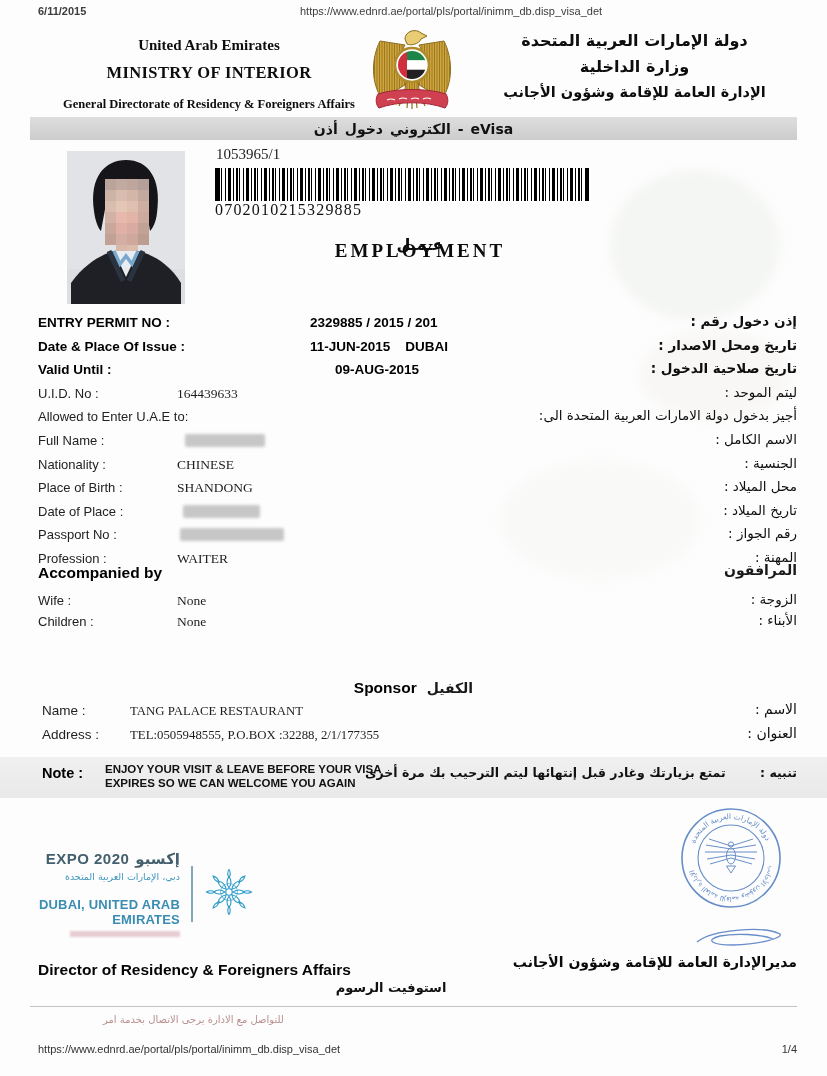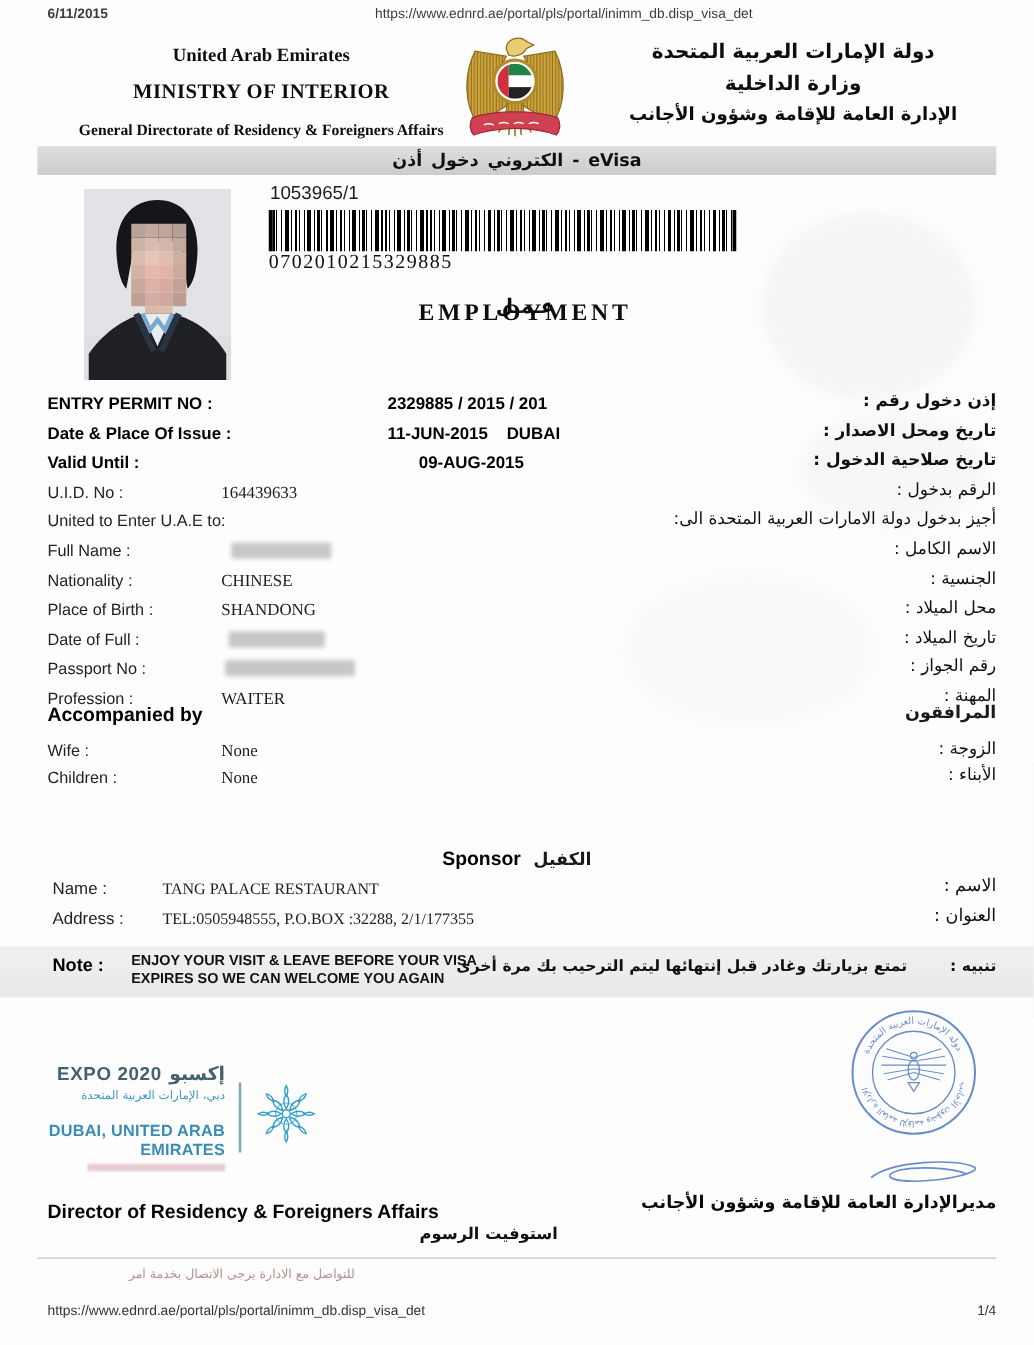--- a/index.html
+++ b/index.html
@@ -28,21 +28,21 @@
 
   
   .banner{position:absolute;left:30px;right:30px;top:117px;height:23px;
           background:linear-gradient(180deg,#dedede,#cccccc);
           display:flex;align-items:center;justify-content:center;gap:7px;
           font-weight:bold;font-size:14px;color:#111;}
   .banner span{display:inline-block;font-family:"DejaVu Sans",sans-serif;text-align:center;}
 
   
   .photo{position:absolute;left:67px;top:151px;width:118px;height:153px;}
-  .file-no{position:absolute;left:216px;top:146px;font-family:Liberation Sans, sans-serif;
+  .file-no{position:absolute;left:216px;top:146px;font-family:Liberation Serif, serif;
            font-size:15px;color:#1d1d1d;}
   .barcode{position:absolute;left:215px;top:168px;width:368px;height:33px;
            border-left:3px solid #000;border-right:3px solid #000;
            background:repeating-linear-gradient(90deg,
              #000 0 2px,#fff 2px 3px,#000 3px 4px,#fff 4px 7px,
              #000 7px 8px,#fff 8px 10px,#000 10px 13px,#fff 13px 15px,
              #000 15px 16px,#fff 16px 18px);}
   .barcode-num{position:absolute;left:215px;top:201px;font-family:"Liberation Serif",serif;
                font-size:16px;letter-spacing:1.2px;color:#111;}
   .type-ar{position:absolute;left:250px;top:219px;width:340px;text-align:center;
@@ -244,43 +244,43 @@
       <span class="arl ar">تاريخ ومحل الاصدار :</span>
     </div>
     <div class="drow b indent">
       <span class="lbl">Valid Until :</span>
       <span class="val">09-AUG-2015</span>
       <span class="arl ar">تاريخ صلاحية الدخول :</span>
     </div>
     <div class="drow">
       <span class="lbl">U.I.D. No :</span>
       <span class="val">164439633</span>
-      <span class="arl ar">الرقم بدخول :</span>
-    </div>
-    <div class="drow">
-      <span class="lbl">United to Enter U.A.E to:</span>
+      <span class="arl ar">ليتم الموحد :</span>
+    </div>
+    <div class="drow">
+      <span class="lbl">Allowed to Enter U.A.E to:</span>
       <span class="arl ar">أجيز بدخول دولة الامارات العربية المتحدة الى:</span>
     </div>
     <div class="drow">
       <span class="lbl">Full Name :</span>
       <span class="redact r-name"></span>
       <span class="arl ar">الاسم الكامل :</span>
     </div>
     <div class="drow">
       <span class="lbl">Nationality :</span>
       <span class="val">CHINESE</span>
       <span class="arl ar">الجنسية :</span>
     </div>
     <div class="drow">
       <span class="lbl">Place of Birth :</span>
       <span class="val">SHANDONG</span>
       <span class="arl ar">محل الميلاد :</span>
     </div>
     <div class="drow">
-      <span class="lbl">Date of Full :</span>
+      <span class="lbl">Date of Place :</span>
       <span class="redact r-dob"></span>
       <span class="arl ar">تاريخ الميلاد :</span>
     </div>
     <div class="drow">
       <span class="lbl">Passport No :</span>
       <span class="redact r-pass"></span>
       <span class="arl ar">رقم الجواز :</span>
     </div>
     <div class="drow">
       <span class="lbl">Profession :</span>

